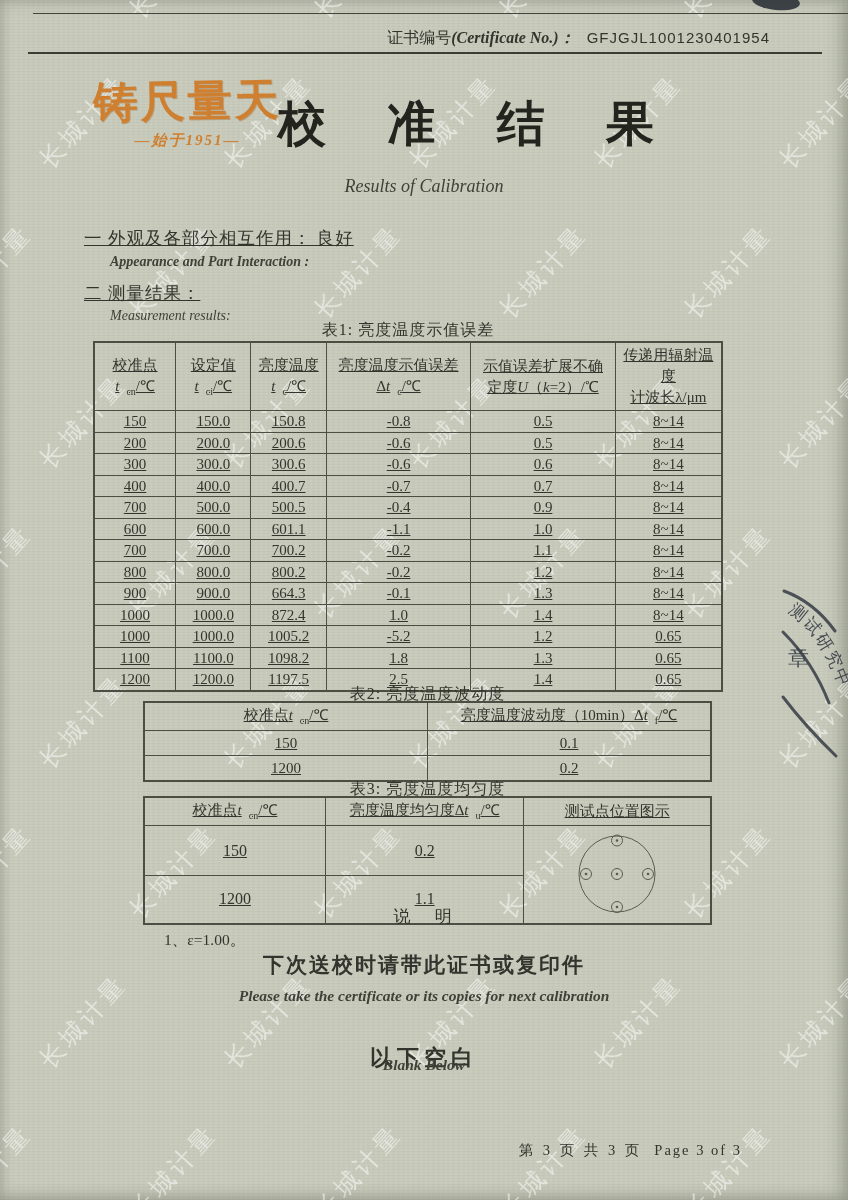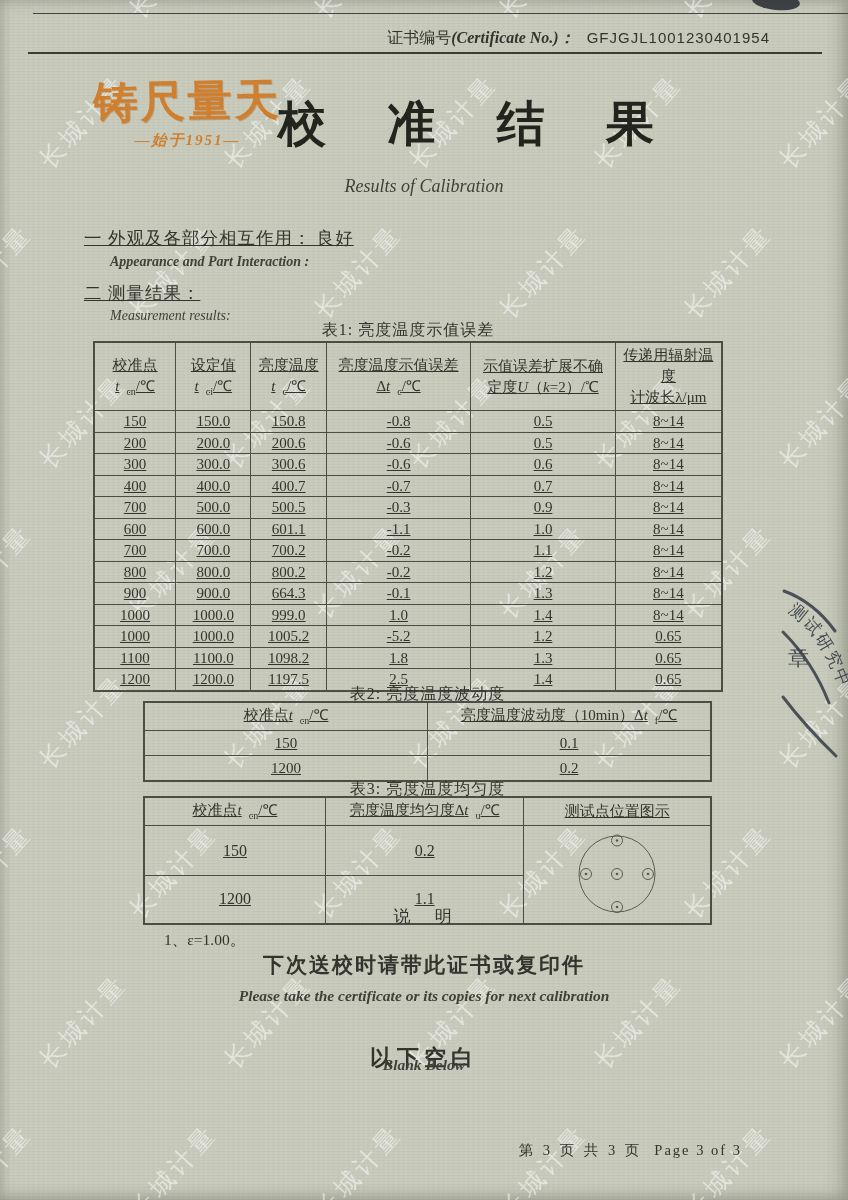--- a/index.html
+++ b/index.html
@@ -191,21 +191,21 @@
           <td>400.0</td>
           <td>400.7</td>
           <td>-0.7</td>
           <td>0.7</td>
           <td>8~14</td>
         </tr>
         <tr>
           <td>700</td>
           <td>500.0</td>
           <td>500.5</td>
-          <td>-0.3</td>
+          <td>-0.4</td>
           <td>0.9</td>
           <td>8~14</td>
         </tr>
         <tr>
           <td>600</td>
           <td>600.0</td>
           <td>601.1</td>
           <td>-1.1</td>
           <td>1.0</td>
           <td>8~14</td>
@@ -230,21 +230,21 @@
           <td>900</td>
           <td>900.0</td>
           <td>664.3</td>
           <td>-0.1</td>
           <td>1.3</td>
           <td>8~14</td>
         </tr>
         <tr>
           <td>1000</td>
           <td>1000.0</td>
-          <td>999.0</td>
+          <td>872.4</td>
           <td>1.0</td>
           <td>1.4</td>
           <td>8~14</td>
         </tr>
         <tr>
           <td>1000</td>
           <td>1000.0</td>
           <td>1005.2</td>
           <td>-5.2</td>
           <td>1.2</td>

